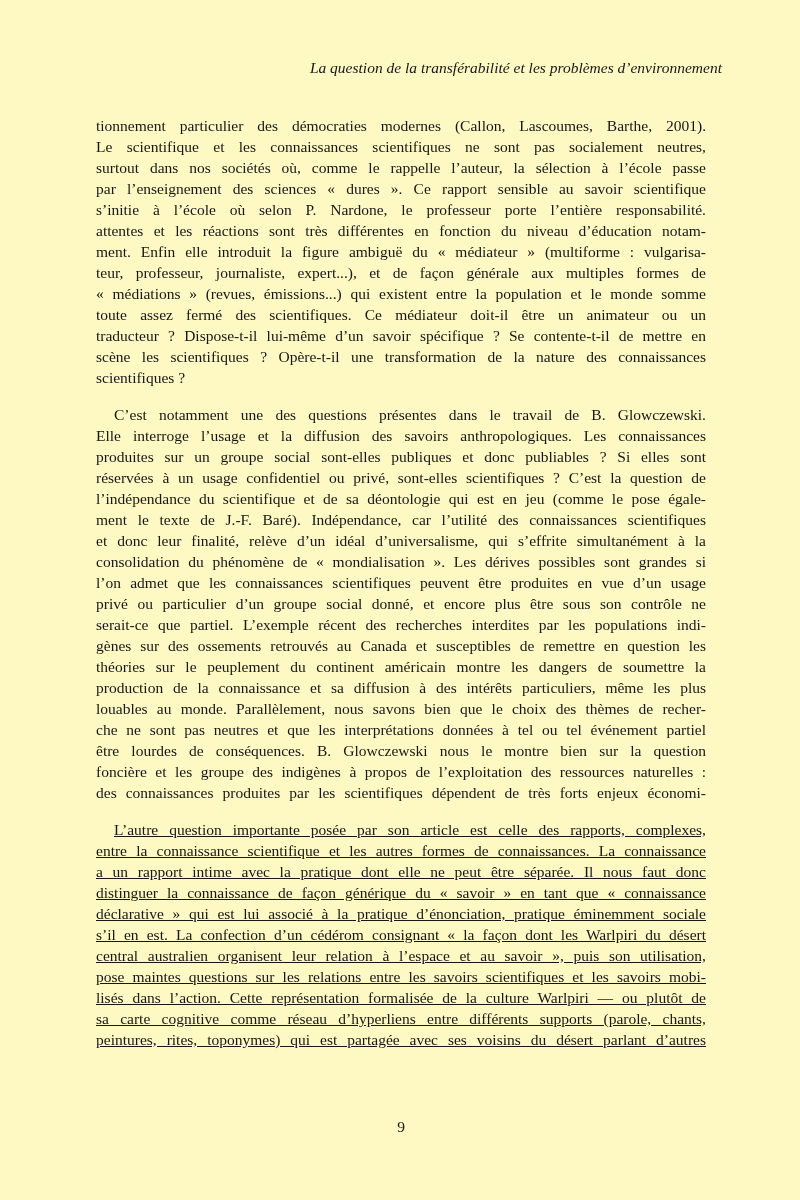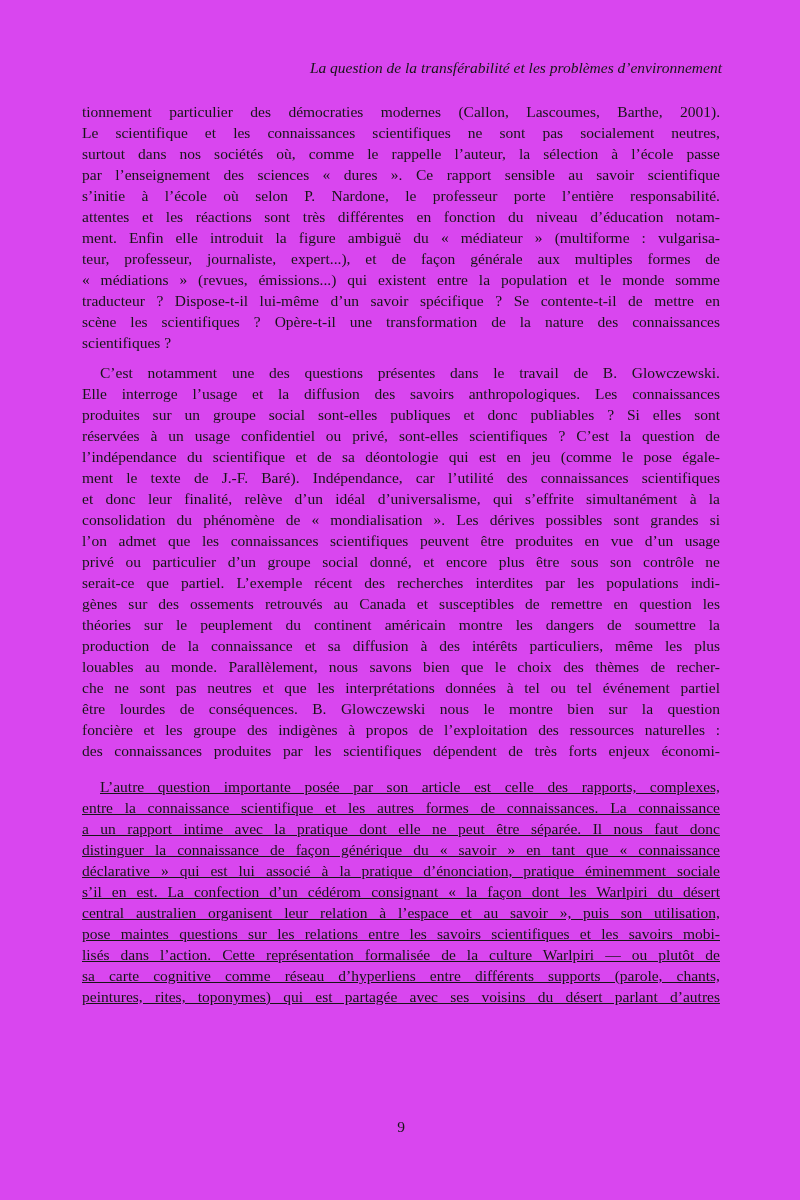--- a/index.html
+++ b/index.html
@@ -1,21 +1,21 @@
 <!DOCTYPE html>
 <html lang="fr"><head>
 <meta charset="utf-8">
 <style>
   html, body { margin: 0; padding: 0; background: #e8e8e8; }
   .page {
     position: relative;
     width: 800px;
     height: 1200px;
     margin: 0 auto;
-    background: #d946ef;
+    background: #fef9c3;
     color: #161616;
     font-family: "Liberation Serif", "DejaVu Serif", serif;
     overflow: hidden;
   }
   .running-header {
     position: absolute;
     top: 57px;
     left: 80px;
     width: 642px;
     text-align: right;
@@ -25,21 +25,21 @@
     white-space: nowrap;
   }
   .body-text {
     position: absolute;
     top: 99px;
     left: 80px;
     width: 642px;
     font-size: 15.5px;
     line-height: 21px;
   }
-  .para { margin: 2px; }
+  .para { margin: 16px; }
   .para + .para { margin-top: 9px; }
   .para.extra-gap { margin-top: 15px; text-decoration: underline; }
   .line {
     height: 21px;
     overflow: hidden;
     white-space: nowrap;
     text-align: justify;
     text-align-last: justify;
     text-justify: inter-word;
   }
@@ -65,20 +65,21 @@
       <div class="para">
         <div class="line">tionnement particulier des démocraties modernes (Callon, Lascoumes, Barthe, 2001).</div>
         <div class="line">Le scientifique et les connaissances scientifiques ne sont pas socialement neutres,</div>
         <div class="line">surtout dans nos sociétés où, comme le rappelle l’auteur, la sélection à l’école passe</div>
         <div class="line">par l’enseignement des sciences « dures ». Ce rapport sensible au savoir scientifique</div>
         <div class="line">s’initie à l’école où selon P. Nardone, le professeur porte l’entière responsabilité.</div>
         <div class="line">attentes et les réactions sont très différentes en fonction du niveau d’éducation notam-</div>
         <div class="line">ment. Enfin elle introduit la figure ambiguë du « médiateur » (multiforme : vulgarisa-</div>
         <div class="line">teur, professeur, journaliste, expert...), et de façon générale aux multiples formes de</div>
         <div class="line">« médiations » (revues, émissions...) qui existent entre la population et le monde somme</div>
+        <div class="line">toute assez fermé des scientifiques. Ce médiateur doit-il être un animateur ou un</div>
         <div class="line">traducteur ? Dispose-t-il lui-même d’un savoir spécifique ? Se contente-t-il de mettre en</div>
         <div class="line">scène les scientifiques ? Opère-t-il une transformation de la nature des connaissances</div>
         <div class="line no-stretch">scientifiques ?</div>
       </div>
       <div class="para">
         <div class="line indent">C’est notamment une des questions présentes dans le travail de B. Glowczewski.</div>
         <div class="line">Elle interroge l’usage et la diffusion des savoirs anthropologiques. Les connaissances</div>
         <div class="line">produites sur un groupe social sont-elles publiques et donc publiables ? Si elles sont</div>
         <div class="line">réservées à un usage confidentiel ou privé, sont-elles scientifiques ? C’est la question de</div>
         <div class="line">l’indépendance du scientifique et de sa déontologie qui est en jeu (comme le pose égale-</div>

